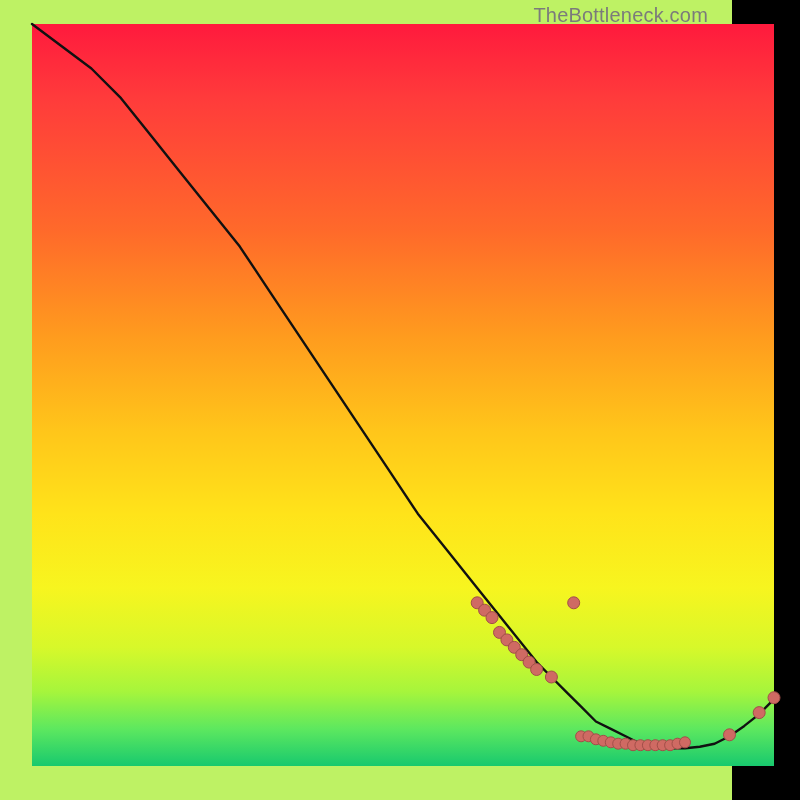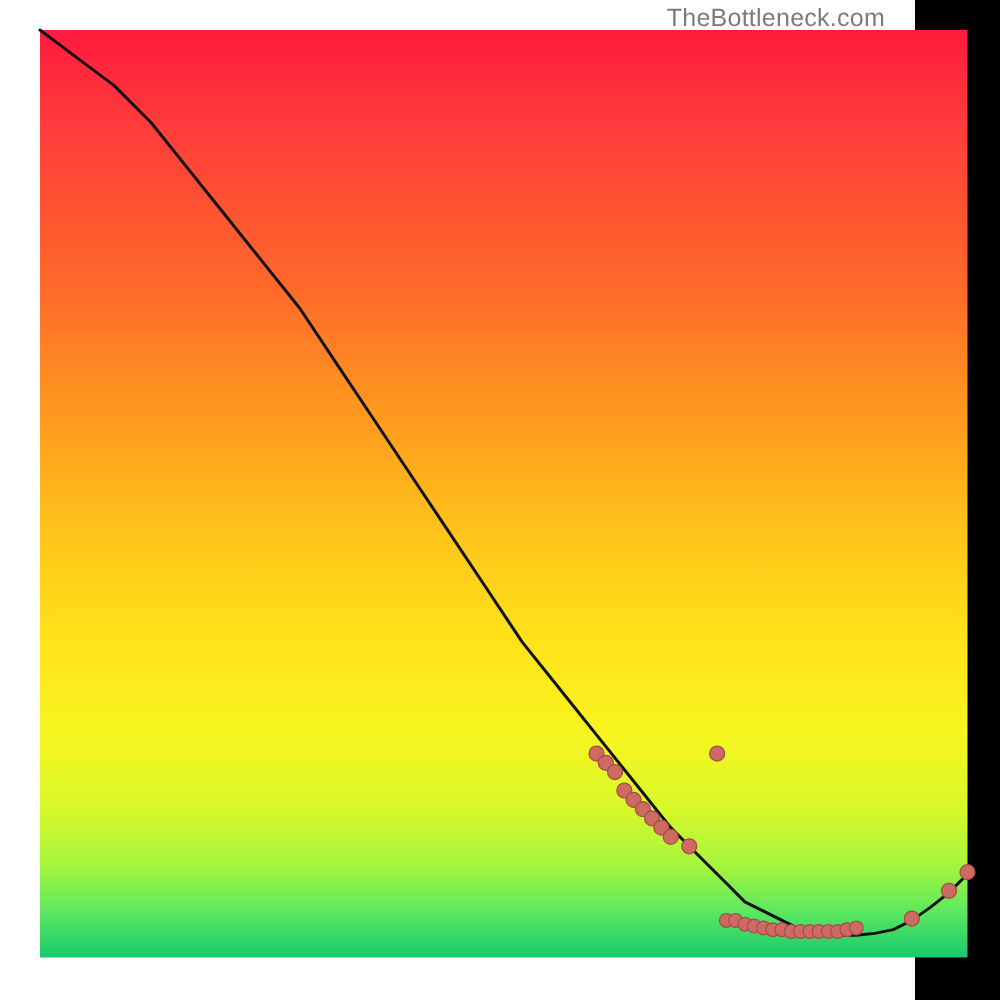--- a/index.html
+++ b/index.html
@@ -7,21 +7,21 @@
     padding: 0;
     width: 800px;
     height: 800px;
     background: #000000;
     overflow: hidden;
   }
   .stage {
     position: relative;
     width: 732px;
     height: 800px;
-    background: #ffffff;
+    background: #bef264;
   }
   .plot {
     position: absolute;
     left: 32px;
     top: 24px;
     width: 742px;
     height: 742px;
     
     background: linear-gradient(
       to bottom,

